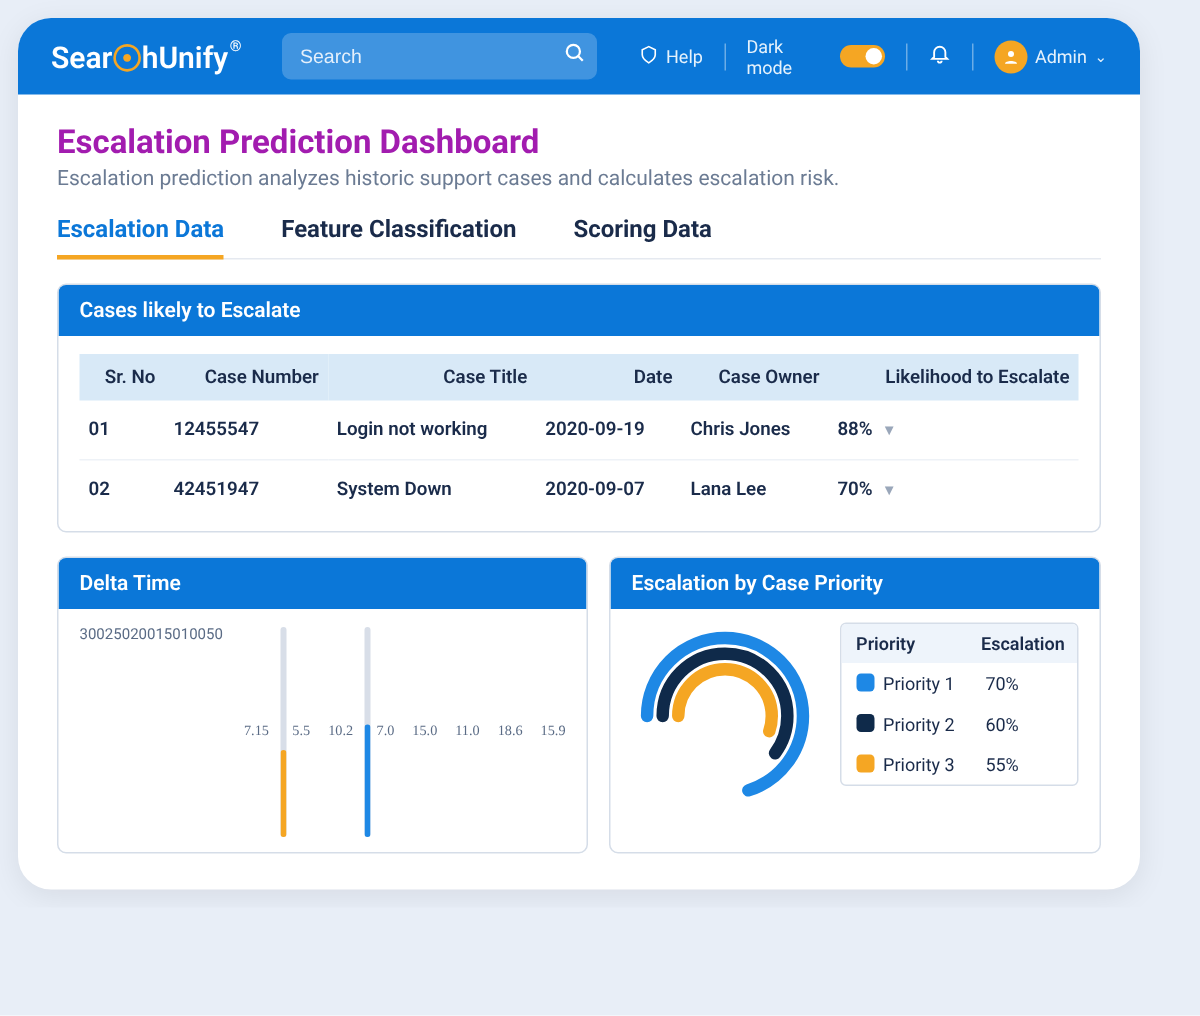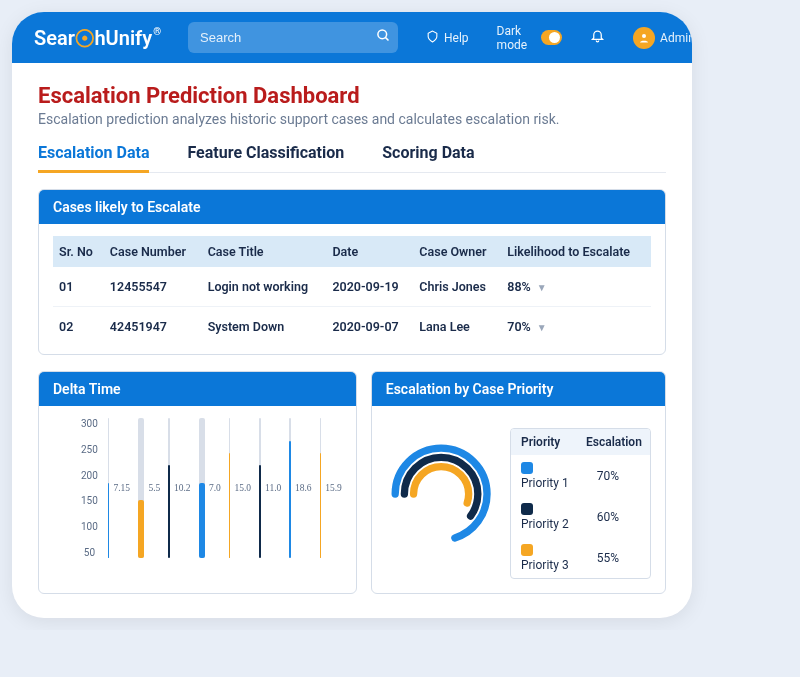--- a/index.html
+++ b/index.html
@@ -1,56 +1,56 @@
 <!DOCTYPE html>
 <html><head>
 <meta charset="utf-8">
 <style>
 * { box-sizing: border-box; margin: 0; padding: 0; }
 body { font-family: -apple-system, BlinkMacSystemFont, "Segoe UI", Roboto, sans-serif; background:#e8eef7; padding:12px; }
-.app { width:680px; background:#fff; border-radius:32px; overflow:hidden; box-shadow:0 4px 20px rgba(0,0,0,0.08); }
+.app { width:748px; background:#fff; border-radius:22px; overflow:hidden; box-shadow:0 4px 20px rgba(0,0,0,0.08); }
 .topbar { background:#0b77d8; display:flex; align-items:center; padding:10px 22px; gap:14px; color:#fff; }
 .logo { font-size:20px; font-weight:600; display:flex; align-items:center; }
 .logo .o { color:#f5a623; font-size:24px; font-weight:700; margin:0 -1px; position:relative; top:1px;}
 .logo .reg { font-size:10px; position:relative; top:-6px; left:1px; }
 .search-wrap { background:rgba(255,255,255,0.22); border-radius:6px; display:flex; align-items:center; padding:6px 12px; width:210px; margin-left:14px; }
 .search-wrap input { background:transparent; border:none; outline:none; color:#fef9c3; font-size:13px; flex:1; }
 .search-wrap input::placeholder { color:#e5f0fb; }
 .search-icon svg { width:15px; height:15px; }
 .spacer { flex:1; }
 .tb-item { display:flex; align-items:center; gap:5px; font-size:12px; color:#e6f2fc; }
 .divider { width:1px; height:18px; background:rgba(255,255,255,0.4); }
 .toggle { width:30px; height:15px; background:#f5a623; border-radius:8px; position:relative; }
 .toggle::after { content:""; position:absolute; right:2px; top:2px; width:11px; height:11px; border-radius:50%; background:#fff; }
 .avatar { width:22px; height:22px; border-radius:50%; background:#f5a623; display:flex; align-items:center; justify-content:center; }
 .avatar svg { width:12px; height:12px; }
 .content { padding:20px 26px 24px; }
-h1 { font-size:22px; font-weight:700; color:#b91c1c; margin-bottom:3px; }
+h1 { font-size:22px; font-weight:700; color:#a21caf; margin-bottom:3px; }
 .subtitle { font-size:14px; color:#6b7b93; margin-bottom:16px; }
 .tabs { display:flex; gap:38px; border-bottom:1px solid #e5e9f0; margin-bottom:16px; }
 .tab { font-size:16px; font-weight:700; color:#1a2b4a; padding-bottom:8px; cursor:pointer; }
 .tab.active { color:#0b77d8; border-bottom:3px solid #f5a623; margin-bottom:-1px; }
 .panel { border:1px solid #d5dde8; border-radius:6px; overflow:hidden; background:#fff; }
 .panel-head { background:#0b77d8; color:#fff; font-size:14px; font-weight:600; padding:9px 14px; }
 .table-wrap { padding:12px 14px 8px; }
 table { width:100%; border-collapse:collapse; font-size:12.5px; }
-thead th { background:#d8e9f7; color:#1a2b4a; font-weight:600; padding:8px 6px; text-align:left; }
+thead th { background:#d8e9f7; color:#1a2b4a; font-weight:600; padding:8px 6px; text-align:right; }
 tbody td { padding:12px 6px; text-align:left; color:#1a2b4a; font-weight:600; border-bottom:1px solid #eef2f7; }
 tbody tr:last-child td { border-bottom:none; }
 .expand { color:#9aa7ba; margin-left:6px; font-size:10px; }
 .row2 { display:flex; gap:14px; margin-top:16px; }
 .panel.small { flex:1; }
 .chart-body { padding:12px 14px 10px; display:flex; gap:10px; }
-.y-axis { display:flex; flex-direction:column; justify-content:space-between; align-items:center; font-size:10px; color:#5a6b85; height:140px;margin-left:28px; }
+.y-axis { display:flex; flex-direction:row; justify-content:space-between; align-items:flex-start; font-size:10px; color:#5a6b85; height:140px; }
 .bars-zone { flex:1; display:flex; gap:8px; align-items:flex-end; height:140px; position:relative; }
 .bar-col { flex:1; display:flex; flex-direction:row; align-items:center; gap:4px;font-family:Liberation Serif, serif; }
 .bar-track { width:100%; height:140px; background:#d8dee8; border-radius:2px; position:relative; overflow:hidden; }
 .bar-fill { position:absolute; bottom:0; left:0; right:0; border-radius:2px 2px 0 0; }
 .bar-label { font-size:9.5px; color:#5a6b85; font-weight:500; }
-.donut-body { padding:22px 14px 14px; display:flex; gap:14px; align-items:center; }
+.donut-body { padding:9px 14px 14px; display:flex; gap:14px; align-items:flex-start; }
 .donut { width:130px; height:130px; position:relative;}
 .donut svg { transform:rotate(180deg); }
 .legend-table { border:1px solid #d5dde8; border-radius:4px; font-size:12px; overflow:hidden; }
 .legend-head { display:flex; background:#eef4fb; font-weight:600; color:#1a2b4a; }
 .legend-head div, .legend-row div { padding:6px 10px; }
 .legend-row { display:flex; align-items:center; color:#1a2b4a; }
 .lh-p { width:90px; } .lh-e { width:74px; }
 .sw { width:12px; height:12px; border-radius:3px; display:inline-block; margin-right:6px; position:relative; top:1px; }
 </style>
 </head>

